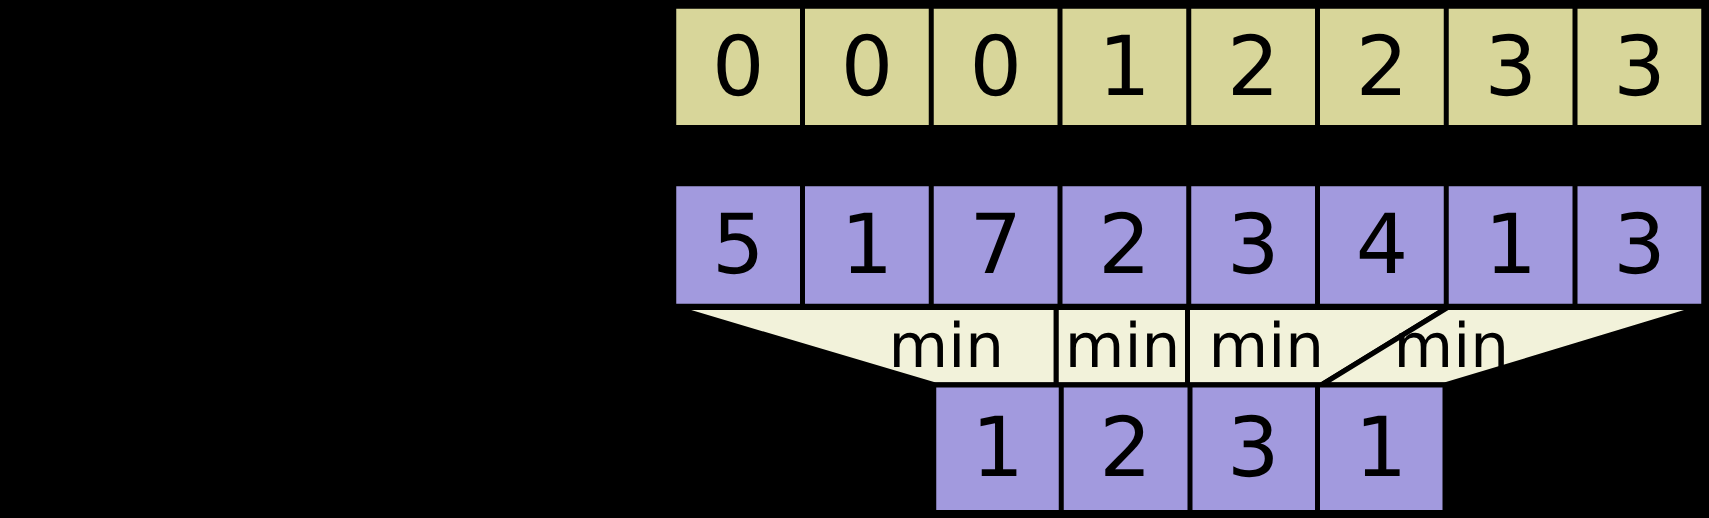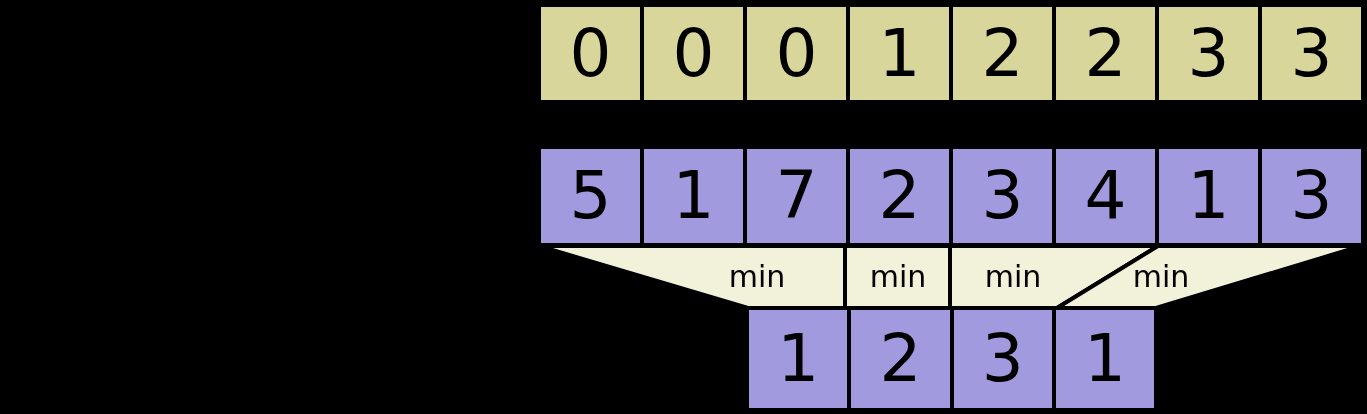--- a/index.html
+++ b/index.html
@@ -55,21 +55,21 @@
   }
   .funnel {
     fill: var(--color-funnel_fill, #f2f2da);
     stroke: var(--color-line, #000);
     stroke-width: 4;
     stroke-linejoin: miter;
   }
   .min-label {
     position: absolute;
     transform: translate(-50%, -50%);
-    font-size: 30px;
+    font-size: 49px;
     line-height: 1;
     white-space: nowrap;
   }
   .min-label-1 { left: 757px;  top: 277px; }
   .min-label-2 { left: 898px;  top: 277px; }
   .min-label-3 { left: 1013px; top: 277px; }
   .min-label-4 { left: 1161px; top: 277px; }
 </style>
 </head>
 <body>

